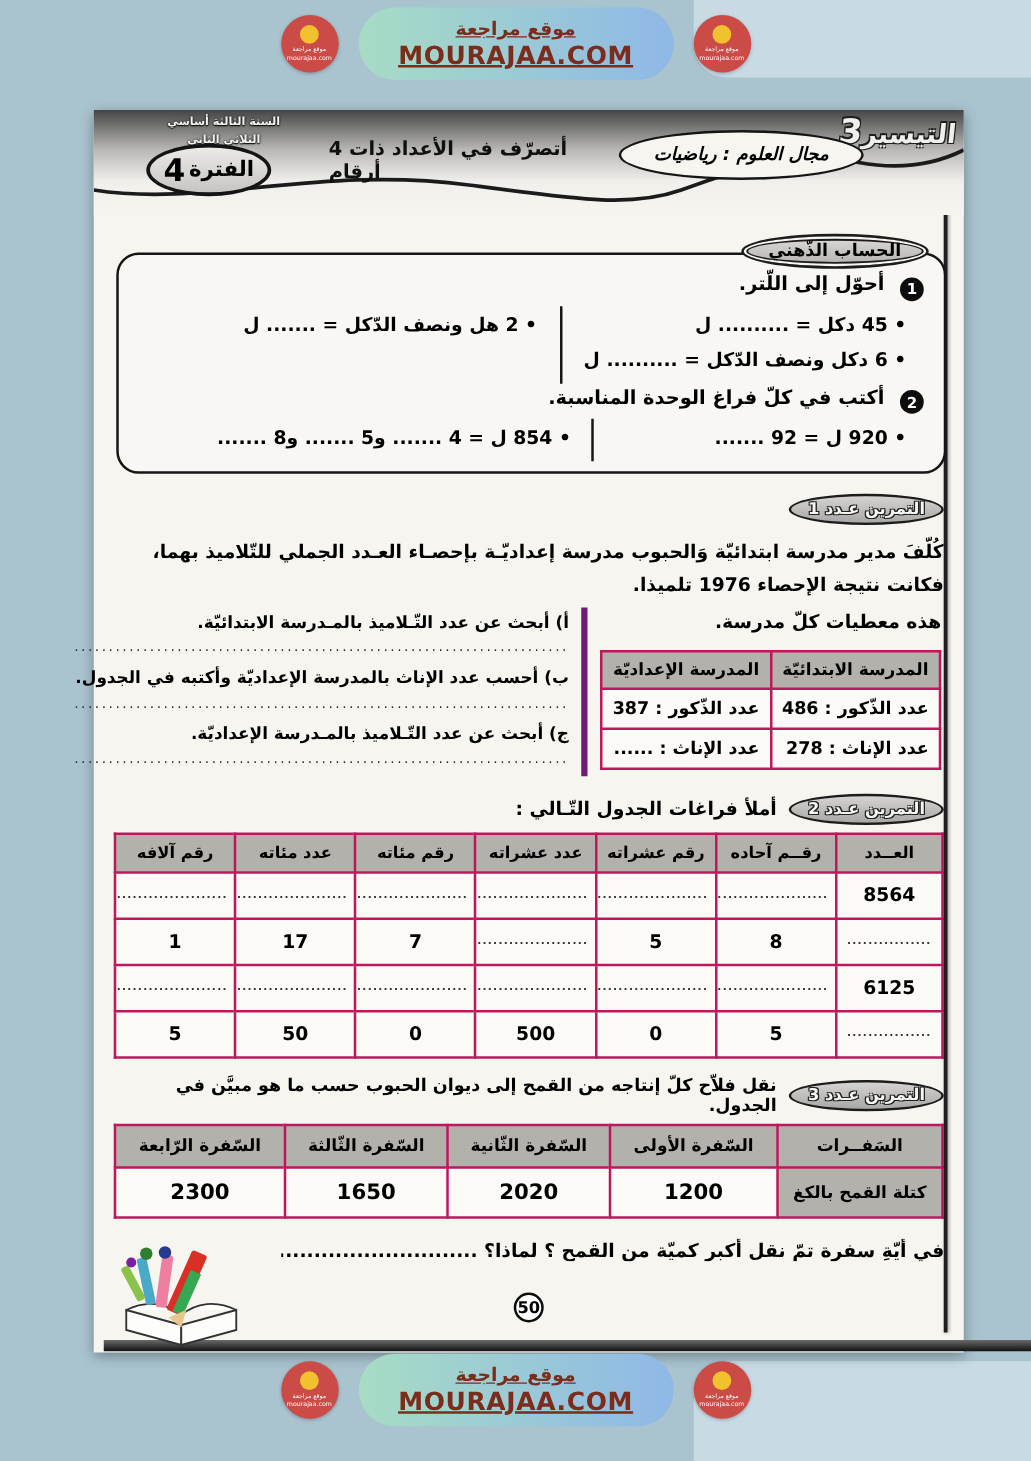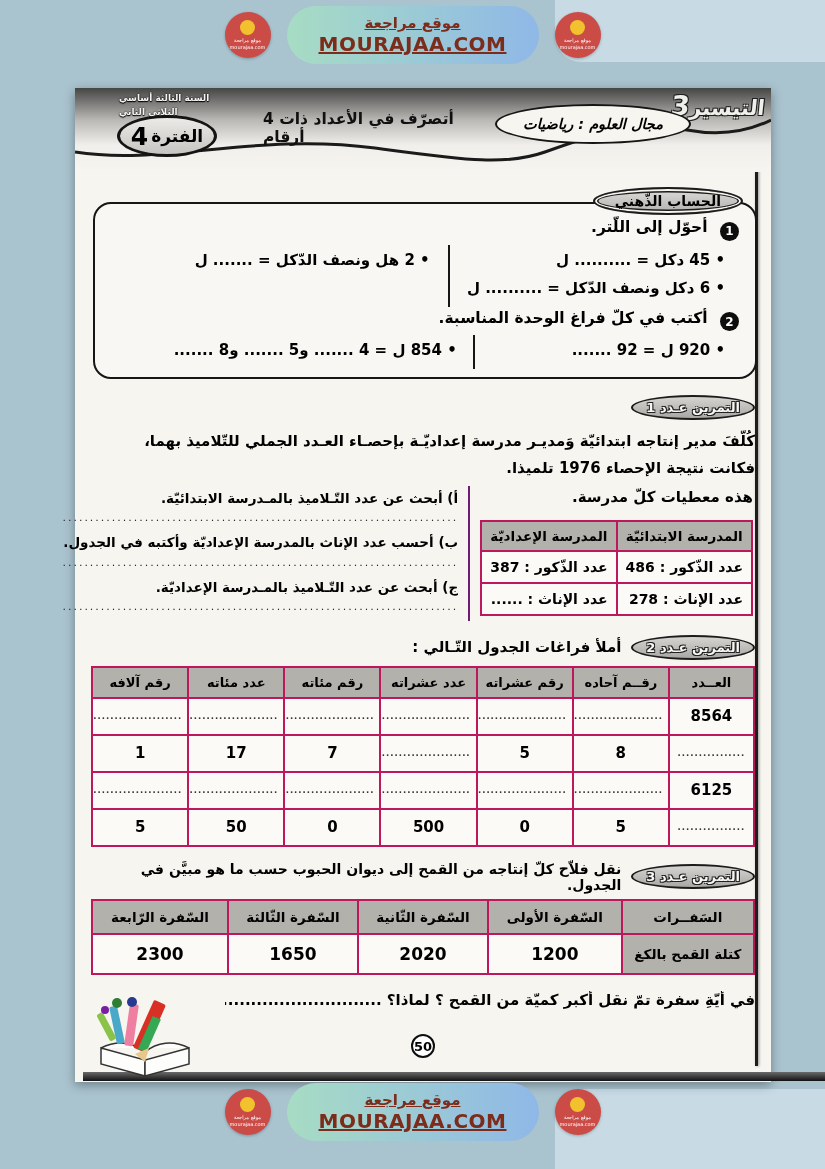--- a/index.html
+++ b/index.html
@@ -41,21 +41,21 @@
   .book-title { position:absolute; right:6px; top:2px; font-weight:800; font-size:21px; direction:rtl;
                 transform:skewX(-6deg); color:#efefec;
                 text-shadow:1px 1px 0 #1f1f1f,-1px -1px 0 #1f1f1f,1px -1px 0 #1f1f1f,-1px 1px 0 #1f1f1f; }
   .book-title .num { font-size:27px; }
   .subject-oval { position:absolute; right:80px; top:16px; width:196px; height:40px;
                   border:2.5px solid #151515; border-radius:50%; background:#f6f5f0;
                   display:flex; align-items:center; justify-content:center;
                   font-weight:700; font-style:italic; font-size:14.5px; direction:rtl; }
   .lesson-title { position:absolute; right:292px; top:22px; width:216px; text-align:left;
                   font-weight:800; font-size:15.5px; color:#101010; direction:rtl; }
-  .grade-text { position:absolute; left:44px; top:3px; width:120px; text-align:left;
+  .grade-text { position:absolute; left:44px; top:3px; width:120px; text-align:center;
                 font-size:9px; font-weight:700; color:#f4f4f2; line-height:1.6; direction:rtl;
                 text-shadow:0 0 2px #000,0 1px 1px #000; }
   .period-oval { position:absolute; left:42px; top:27px; width:100px; height:42px;
                  border:3px solid #141414; border-radius:50%;
                  background:linear-gradient(#eceae6,#c6c5c1);
                  display:flex; align-items:center; justify-content:center; gap:3px;
                  font-weight:800; font-size:17px; direction:rtl; }
   .period-oval .num { font-size:25px; }
 
   
@@ -88,21 +88,21 @@
               text-shadow:1px 1px 0 #222,-1px -1px 0 #222,1px -1px 0 #222,-1px 1px 0 #222; }
   .ex-head { display:flex; align-items:center; gap:10px; direction:rtl; margin:14px 16px 6px; }
   .ex-instruction { font-weight:800; font-size:15px; direction:rtl; }
 
   
   .ex1 { margin:16px 16px 0; direction:rtl; }
   .ex1-intro { font-weight:700; font-size:15px; line-height:1.8; margin-top:8px; }
   .ex1-cols { display:flex; margin-top:4px; }
   .ex1-right { width:45%; padding-right:2px; }
   .ex1-caption { font-weight:700; font-size:15px; margin:2px 0 14px; }
-  .ex1-left { flex:1; border-right:2px solid #701a75; padding-right:10px; margin-right:10px; padding-top:2px; }
+  .ex1-left { flex:1; border-right:5px solid #701a75; padding-right:10px; margin-right:10px; padding-top:2px; }
   .q { font-weight:800; font-size:13.5px; line-height:1.5; white-space:nowrap; overflow:hidden; }
   .q-dots { font-size:11px; letter-spacing:2px; color:#2a2a2a; white-space:nowrap; overflow:hidden; margin:3px 0 8px; }
 
   table.tbl { border-collapse:collapse; direction:rtl; }
   .tbl th, .tbl td { border:2px solid #be185d; font-weight:800; text-align:center; }
   .tbl th { background:#b3b1ac; font-size:13.5px; padding:6px 3px; }
   .tbl td { background:#fbfaf6; font-size:14px; padding:6px 5px; }
 
   .school-tbl { width:100%; }
   .school-tbl td { text-align:right; padding:7px 8px; white-space:nowrap; }
@@ -204,21 +204,21 @@
         <div class="mm-divider"></div>
         <div class="mm-col2 l">
           <div class="mm-item">854 ل = 4 ....... و5 ....... و8 .......</div>
         </div>
       </div>
     </div>
 
     <div class="ex1">
       <span class="ex-label">التمرين عـدد 1</span>
       <div class="ex1-intro">
-        <div>كُلّفَ مدير إنتاجه ابتدائيّة وَمديـر مدرسة إعداديّـة بإحصـاء العـدد الجملي للتّلاميذ بهما،</div>
+        <div>كُلّفَ مدير مدرسة ابتدائيّة وَالحبوب مدرسة إعداديّـة بإحصـاء العـدد الجملي للتّلاميذ بهما،</div>
         <div>فكانت نتيجة الإحصاء 1976 تلميذا.</div>
       </div>
       <div class="ex1-cols">
         <div class="ex1-right">
           <div class="ex1-caption">هذه معطيات كلّ مدرسة.</div>
           <table class="tbl school-tbl">
             <thead>
               <tr>
                 <th>المدرسة الابتدائيّة</th>
                 <th>المدرسة الإعداديّة</th>

